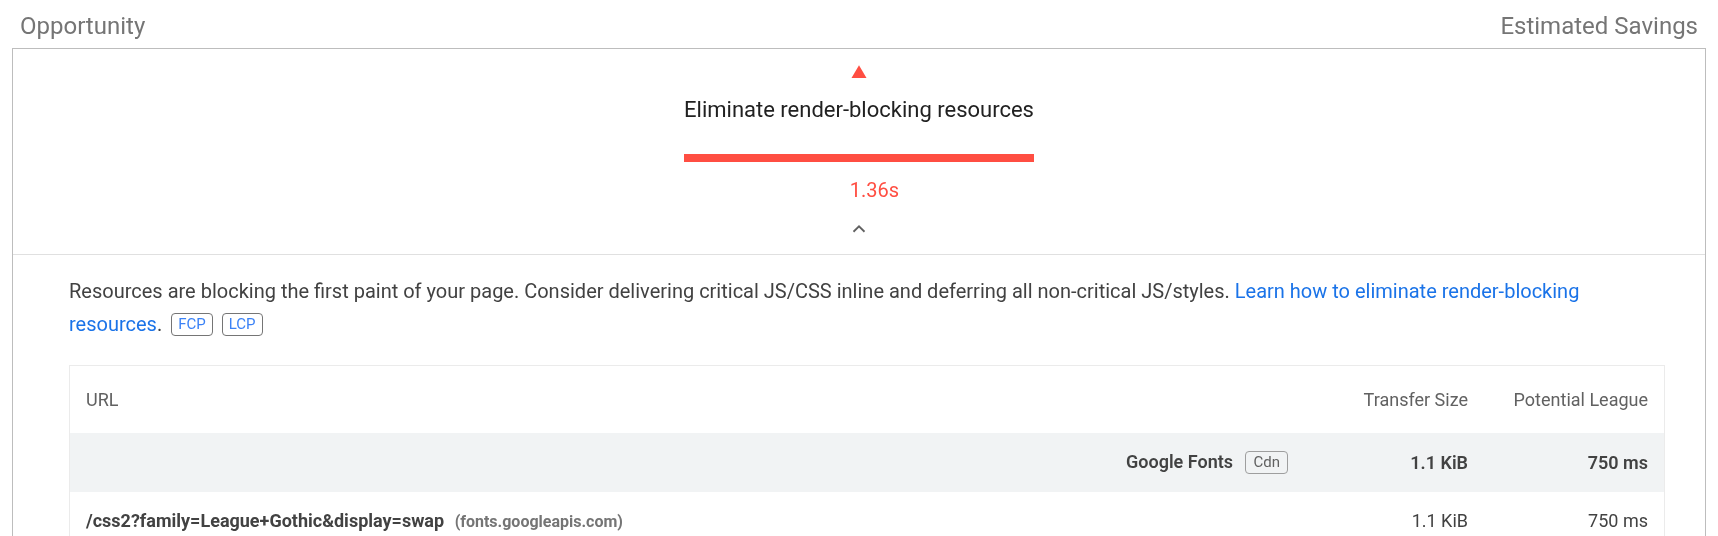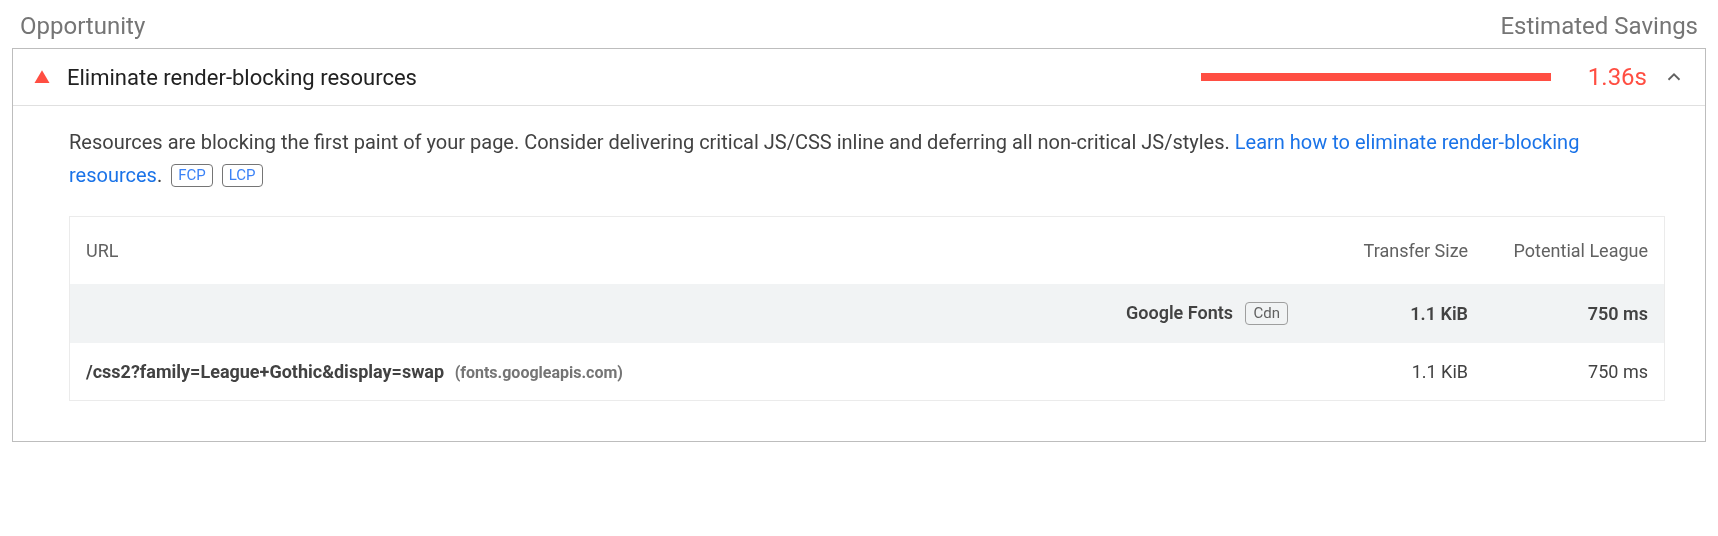--- a/index.html
+++ b/index.html
@@ -24,20 +24,21 @@
       border: 1px solid #bdbdbd;
       background: #fff;
     }
 
     .summary {
       display: flex;
       align-items: center;
       padding: 14px 20px;
       cursor: pointer;
       gap: 16px;
+      flex-direction: column;
     }
 
     .tri-icon {
       flex: 0 0 auto;
       display: inline-flex;
       align-items: center;
     }
     .tri-icon svg { width: 18px; height: 18px; display: block; }
 
     .title {
@@ -51,21 +52,21 @@
 
     .savings-bar {
       width: 350px;
       height: 8px;
       background: #ff4e42;
       flex: 0 0 auto;
     }
 
     .savings-text {
       color: #ff4e42;
-      font-size: 24px;
+      font-size: 20px;
       font-weight: 400;
       width: 80px;
       text-align: right;
       flex: 0 0 auto;
     }
 
     .chev {
       color: #616161;
       flex: 0 0 auto;
       display: inline-flex;

